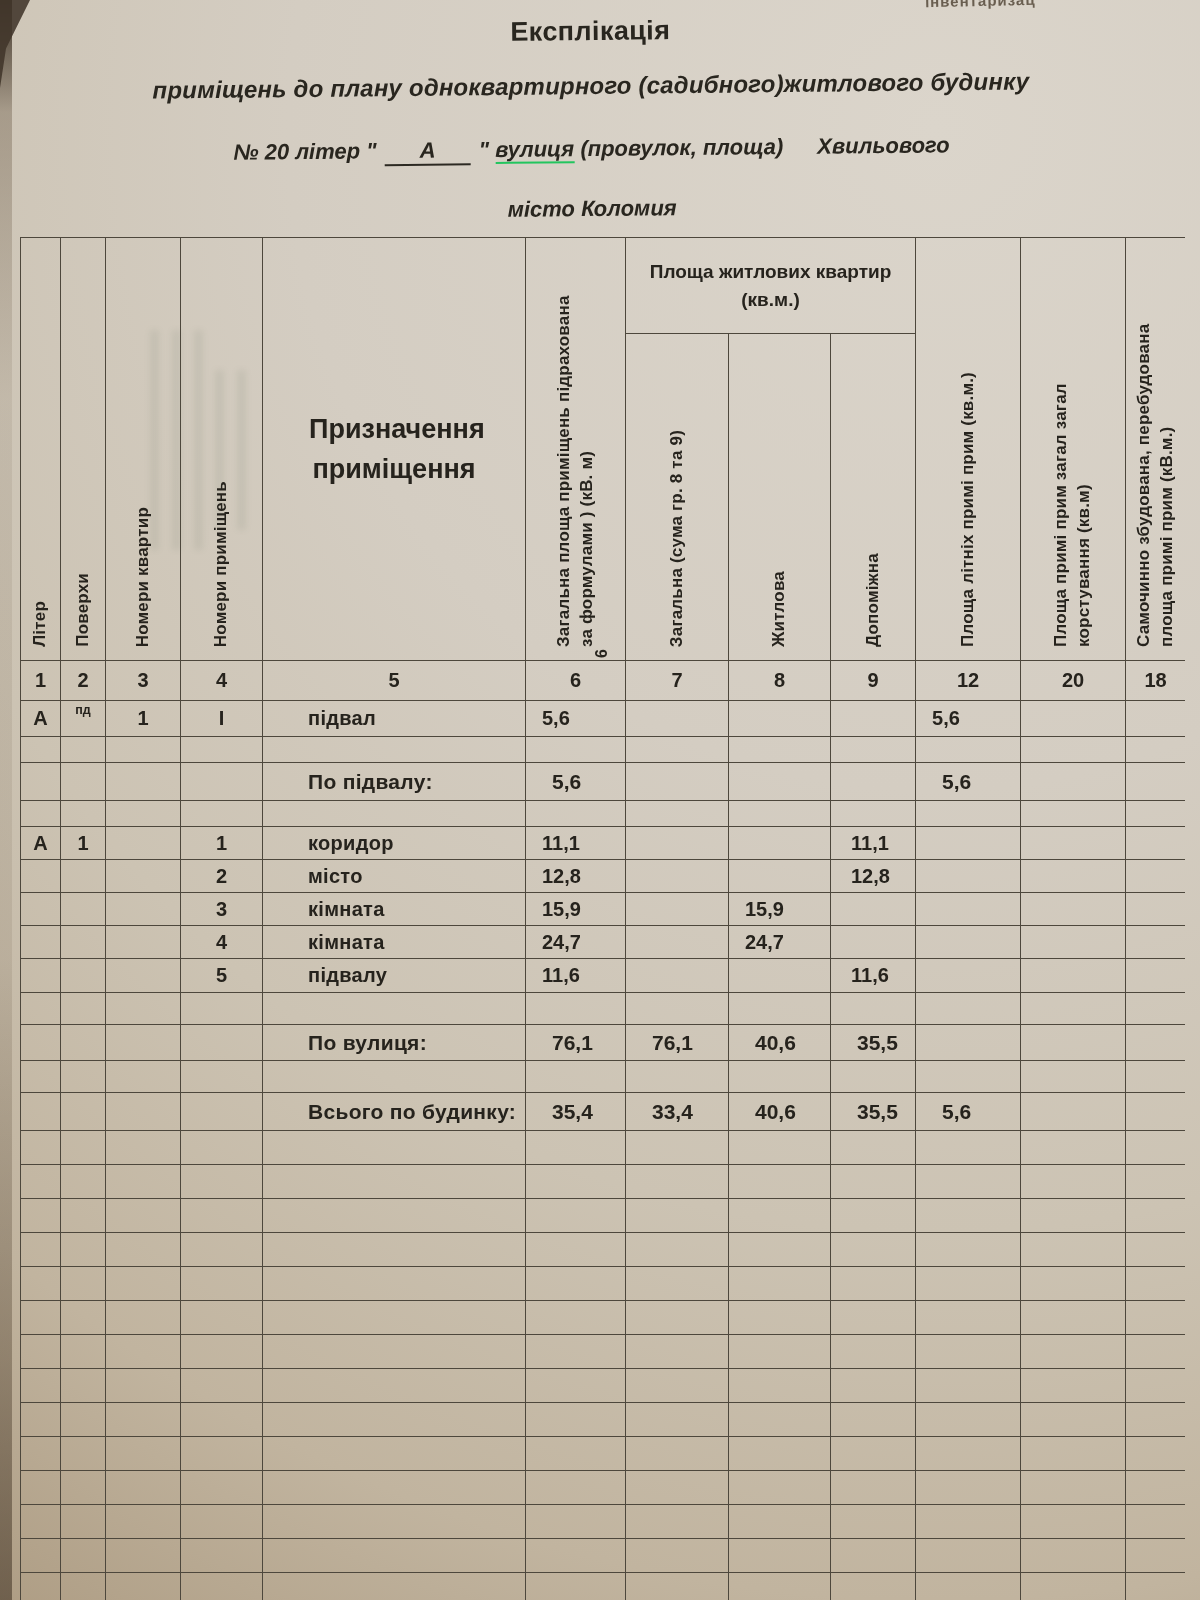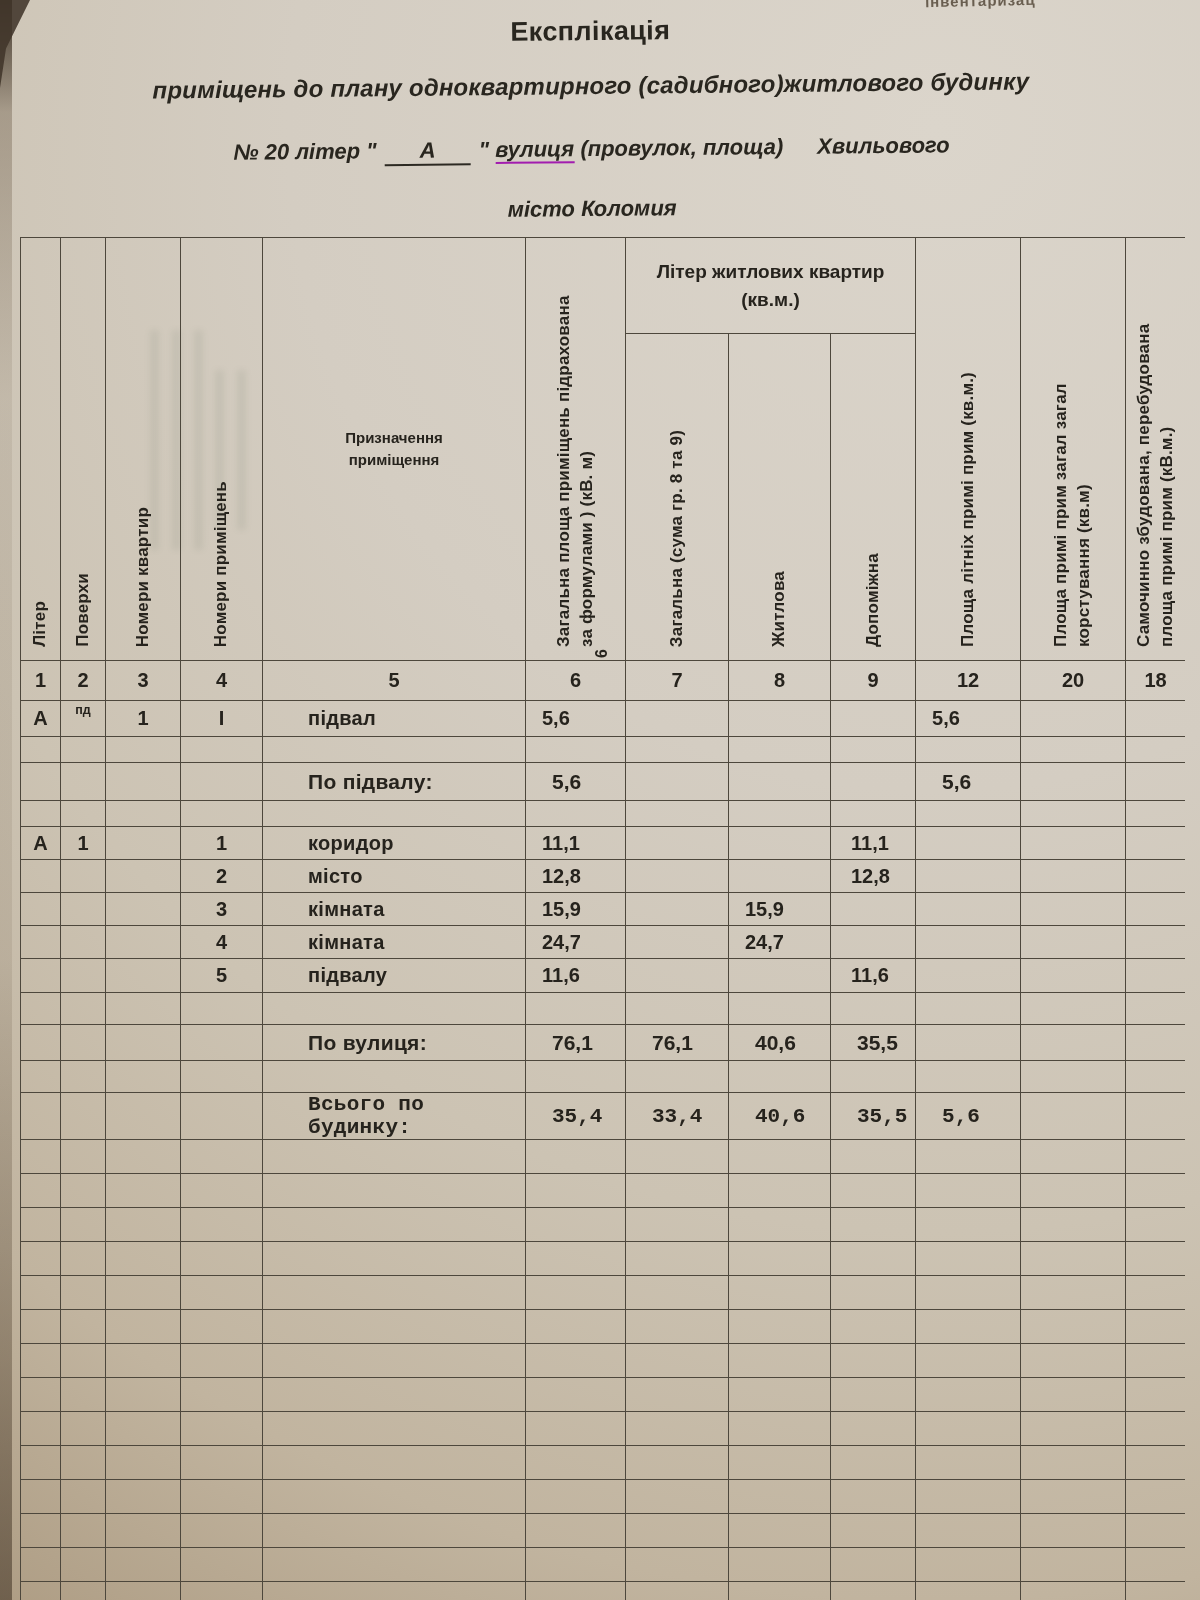--- a/index.html
+++ b/index.html
@@ -32,21 +32,21 @@
   .t1{position:absolute;top:16px;left:0;width:100%;text-align:center;
       font-size:27px;font-weight:700;letter-spacing:.4px;}
   .t2{position:absolute;top:72px;left:0;width:100%;text-align:center;
       font-size:24px;font-weight:700;font-style:italic;letter-spacing:.2px;}
   .t3{position:absolute;top:136px;left:0;width:100%;text-align:center;
       font-size:22px;font-weight:700;font-style:italic;}
   .t4{position:absolute;top:196px;left:0;width:100%;text-align:center;
       font-size:22px;font-weight:700;font-style:italic;}
   .blank{display:inline-block;min-width:86px;text-align:center;
       border-bottom:2px solid #2c2922;margin:0 8px;}
-  .ul{border-bottom:2px solid #a21caf;}
+  .ul{border-bottom:2px solid #22c55e;}
   .namegap{display:inline-block;width:34px;}
 
   
   .tablewrap{position:absolute;left:20px;top:237px;width:1165px;height:1363px;
       z-index:2;overflow:hidden;}
   table{border-collapse:collapse;table-layout:fixed;width:1165px;}
   col.w1{width:40px}col.w2{width:45px}col.w3{width:75px}col.w4{width:82px}
   col.w5{width:263px}col.w6{width:100px}col.w7{width:103px}col.w8{width:102px}
   col.w9{width:85px}col.w10{width:105px}col.w11{width:105px}col.w12{width:60px}
   th,td{border:1px solid #4d473c;padding:0;overflow:hidden;
@@ -55,21 +55,21 @@
   tr.h1{height:96px;}
   tr.h2{height:327px;}
   .vh{vertical-align:bottom;text-align:center;position:relative;}
   .vt{display:inline-block;writing-mode:vertical-rl;transform:rotate(180deg);
       font-size:17px;line-height:1.35;max-height:350px;margin-bottom:9px;
       text-align:left;letter-spacing:.2px;}
   .c6h .vt{max-height:352px;}
   .rot6{position:absolute;right:14px;bottom:2px;writing-mode:vertical-rl;
       transform:rotate(180deg);font-size:16px;font-weight:700;}
   .c5h{vertical-align:middle;text-align:center;}
-  .c5h div{display:inline-block;max-width:170px;font-size:15px;line-height:1.5;}
+  .c5h div{display:inline-block;max-width:170px;font-size:27px;line-height:1.5;}
   .gh{vertical-align:middle;text-align:center;}
   .gh div{display:inline-block;max-width:250px;font-size:19px;line-height:1.45;}
   tr.nums{height:40px;}
   tr.nums td{text-align:center;font-size:20px;font-weight:700;vertical-align:middle;}
   tbody td{font-size:20px;vertical-align:middle;}
   tbody td.cc{text-align:center;}
   tbody td.lbl{text-align:left;padding-left:45px;letter-spacing:.3px;}
   tbody td.num{text-align:left;padding-left:16px;font-weight:700;}
   tbody td.n9{padding-left:20px;}
   tbody tr.tot td.lbl{font-weight:700;font-size:21px;}
@@ -110,21 +110,21 @@
         <col class="w12">
   </colgroup>
   <thead>
     <tr class="h1">
       <th rowspan="2" class="vh"><div class="vt">Літер</div></th>
       <th rowspan="2" class="vh"><div class="vt">Поверхи</div></th>
       <th rowspan="2" class="vh"><div class="vt">Номери квартир</div></th>
       <th rowspan="2" class="vh"><div class="vt">Номери приміщень</div></th>
       <th rowspan="2" class="c5h"><div>Призначення приміщення</div></th>
       <th rowspan="2" class="vh c6h"><div class="vt">Загальна площа приміщень підрахована за формулами ) (кВ. м)</div><div class="rot6">6</div></th>
-      <th colspan="3" class="gh"><div>Літер житлових квартир (кв.м.)</div></th>
+      <th colspan="3" class="gh"><div>Площа житлових квартир (кв.м.)</div></th>
       <th rowspan="2" class="vh"><div class="vt">Площа літніх примі прим (кв.м.)</div></th>
       <th rowspan="2" class="vh"><div class="vt">Площа примі прим загал загал корстування (кв.м)</div></th>
       <th rowspan="2" class="vh"><div class="vt">Самочинно збудована, перебудована площа примі прим (кВ.м.)</div></th>
     </tr>
     <tr class="h2">
       <th class="vh"><div class="vt">Загальна (сума гр. 8 та 9)</div></th>
       <th class="vh"><div class="vt">Житлова</div></th>
       <th class="vh"><div class="vt">Допоміжна</div></th>
     </tr>
     <tr class="nums">
@@ -304,21 +304,21 @@
           <td class="cc"></td>
           <td class="lbl"></td>
           <td class="num"></td>
           <td class="num"></td>
           <td class="num"></td>
           <td class="num n9"></td>
           <td class="num"></td>
           <td class="num"></td>
           <td class="num"></td>
         </tr>
-        <tr class="tot" style="height: 38px; font-family: Liberation Mono, monospace;">
+        <tr class="tot" style="height: 38px;">
           <td class="cc"></td>
           <td class="cc"></td>
           <td class="cc"></td>
           <td class="cc"></td>
           <td class="lbl">Всього по будинку:</td>
           <td class="num">35,4</td>
           <td class="num">33,4</td>
           <td class="num">40,6</td>
           <td class="num n9">35,5</td>
           <td class="num">5,6</td>

